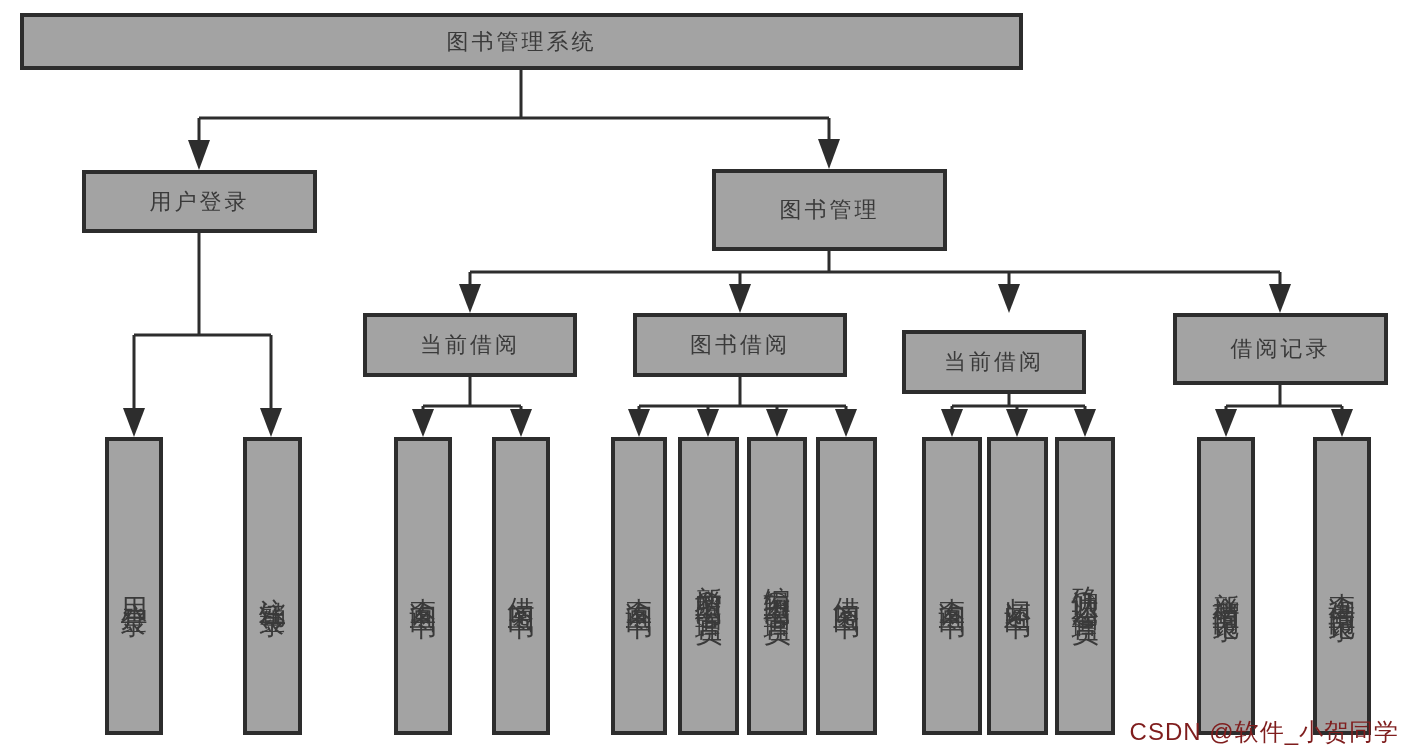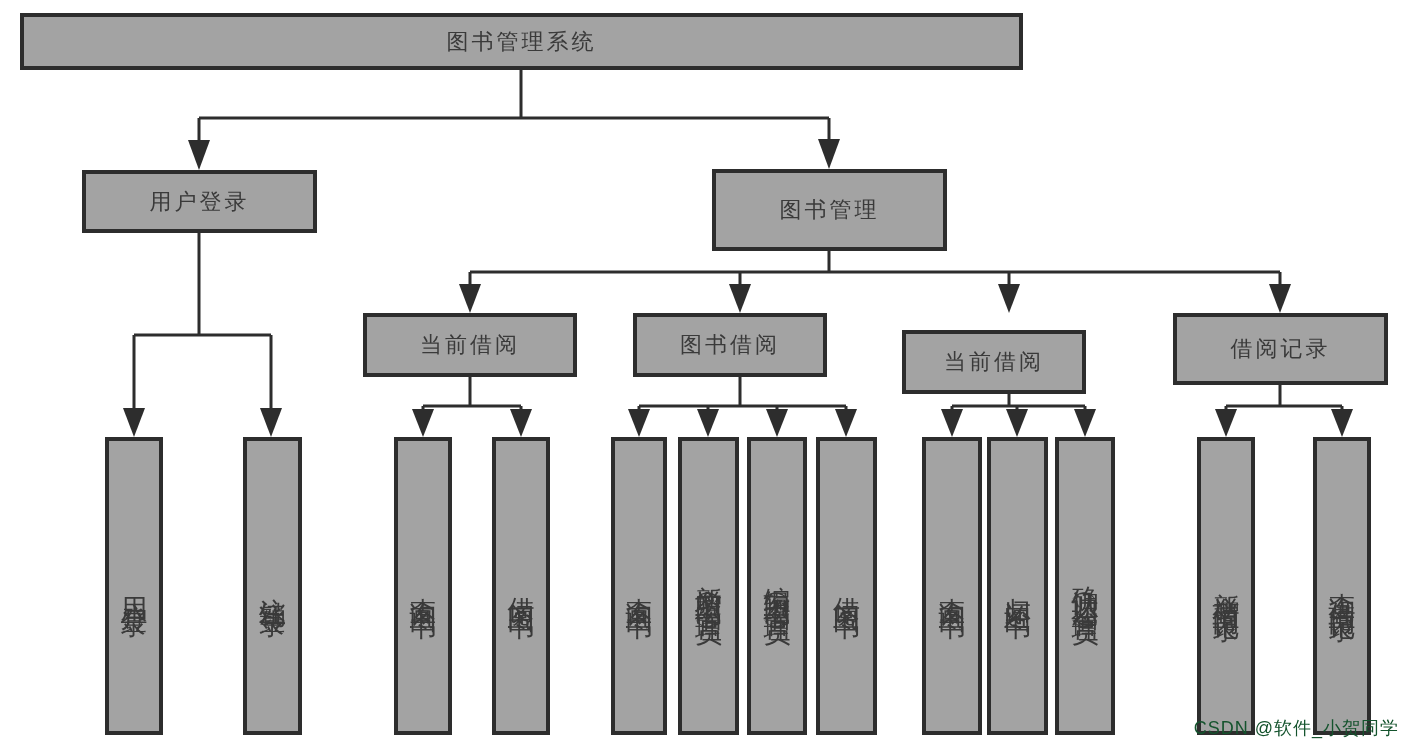--- a/index.html
+++ b/index.html
@@ -11,22 +11,22 @@
   .box{
     position:absolute;box-sizing:border-box;border:4px solid #2d2d2d;background:#a3a3a3;
     display:flex;align-items:center;justify-content:center;
   }
   .hbox{font-size:22px;letter-spacing:3px;}
   .vbox{
     writing-mode:vertical-rl;font-size:27px;letter-spacing:5px;
     display:flex;align-items:center;justify-content:center;text-align:center;
   }
   .watermark{
-    position:absolute;right:6px;top:716px;font-size:18px;letter-spacing:1px;
-    color:#14532d;white-space:nowrap;
+    position:absolute;right:6px;top:716px;font-size:24px;letter-spacing:1px;
+    color:#7f1d1d;white-space:nowrap;
   }
 </style>
 </head>
 <body>
 
 <div class="canvas">
 
   <svg class="wires" width="1405" height="747" viewBox="0 0 1405 747">
     <g stroke="#2d2d2d" stroke-width="3" fill="none">
 
@@ -73,21 +73,21 @@
       <polygon points="1331,409 1353,409 1342,437"></polygon>
     </g>
   </svg>
 
   <div class="box hbox" style="left:20px;top:13px;width:1003px;height:57px">图书管理系统</div>
 
   <div class="box hbox" style="left:82px;top:170px;width:235px;height:63px">用户登录</div>
   <div class="box hbox" style="left:712px;top:169px;width:235px;height:82px">图书管理</div>
 
   <div class="box hbox" style="left:363px;top:313px;width:214px;height:64px">当前借阅</div>
-  <div class="box hbox" style="left:633px;top:313px;width:194px;height:64px">图书借阅</div>
+  <div class="box hbox" style="left:633px;top:313px;width:214px;height:64px">图书借阅</div>
   <div class="box hbox" style="left:902px;top:330px;width:184px;height:64px">当前借阅</div>
   <div class="box hbox" style="left:1173px;top:313px;width:215px;height:72px">借阅记录</div>
 
   <div class="box vbox" style="left:105px;top:437px;width:58px;height:298px">用户登录</div>
   <div class="box vbox" style="left:243px;top:437px;width:59px;height:298px">注销登录</div>
 
   <div class="box vbox" style="left:394px;top:437px;width:58px;height:298px">查询图书</div>
   <div class="box vbox" style="left:492px;top:437px;width:58px;height:298px">借阅图书</div>
 
   <div class="box vbox" style="left:611px;top:437px;width:56px;height:298px">查询图书</div>

